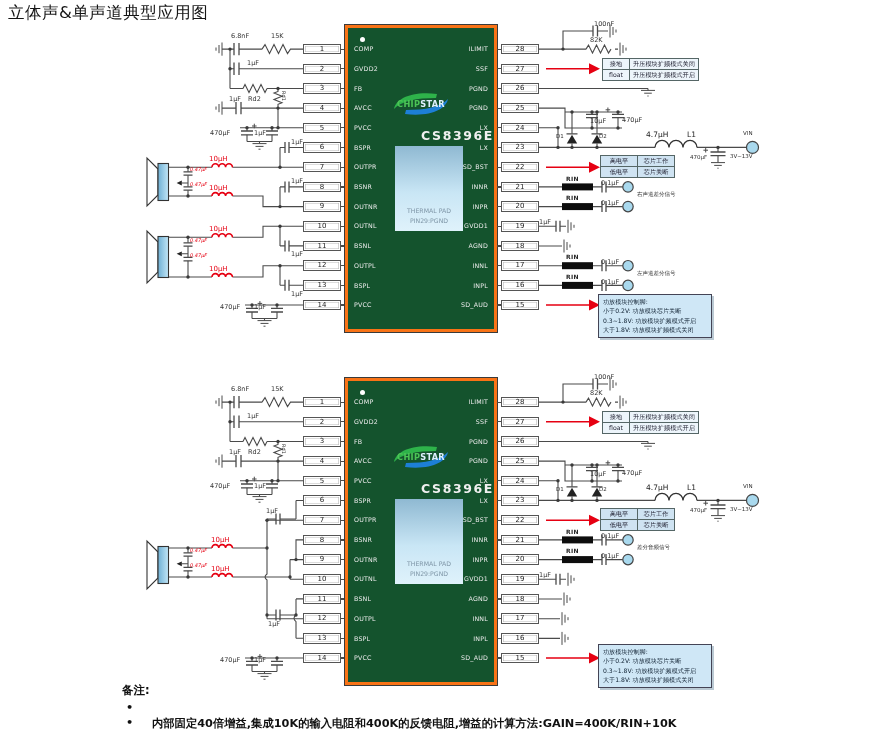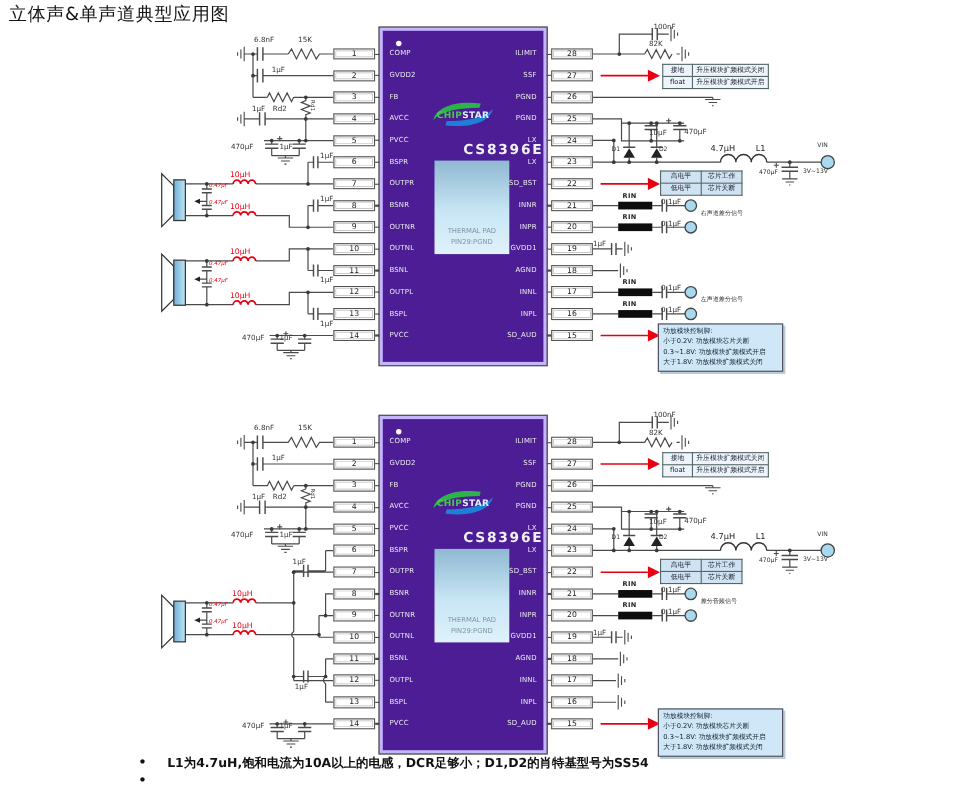--- a/index.html
+++ b/index.html
@@ -11,22 +11,22 @@
   .labels{position:absolute;inset:0;pointer-events:none}
   .lbl{position:absolute;font-size:6.5px;color:#333;white-space:nowrap;line-height:1}
   .lbl.red{color:#e60012;font-weight:normal;font-size:7px}
   .lbl.tiny{font-size:5.5px}
   .lbl.big{font-size:7.5px;color:#222}
   .lbl.rin{font-size:6px;font-weight:bold;color:#222;letter-spacing:.3px}
   .lbl.vert{writing-mode:vertical-rl;font-size:5px}
   .lbl.red.tiny{font-size:5px;font-style:italic;font-weight:normal}
   
   .ic-unit{position:absolute;left:303px;top:25px;width:236px;height:307px}
-  .ic-body{position:absolute;left:42px;right:42px;top:0;bottom:0;background:#4c1d95;
-           border:3px solid #c4b5fd;outline:1px solid #3a3a3a;box-sizing:border-box}
+  .ic-body{position:absolute;left:42px;right:42px;top:0;bottom:0;background:#14532d;
+           border:3px solid #f97316;outline:1px solid #3a3a3a;box-sizing:border-box}
   .ic-dot{position:absolute;width:5px;height:5px;border-radius:50%;background:#fff;left:12px;top:9px}
   .names-left{position:absolute;left:6px;top:11.25px}
   .names-right{position:absolute;right:6px;top:11.25px;text-align:right}
   .nrow{height:19.69px;line-height:19.69px;font-size:6.3px;color:#ececec;letter-spacing:.2px}
   .boxes-left{position:absolute;left:0;top:14.25px}
   .boxes-right{position:absolute;right:0;top:14.25px}
   .prow{height:19.69px;display:flex;align-items:center}
   .boxes-right .prow{flex-direction:row-reverse}
   .numbox{width:38px;height:10.5px;background:#fff;border:1px solid #555;font-size:7px;color:#222;
           text-align:center;line-height:9.5px;box-sizing:border-box;box-shadow:inset 0 0 0 1px #fff,inset 0 0 0 1.6px #b9b9b9}
@@ -822,23 +822,24 @@
       <span class="lbl rin" style="position: absolute; left: 566px; top: 175.5px;">RIN</span>
       <span class="lbl" style="position: absolute; left: 601px; top: 180px;">0.1µF</span>
       <span class="lbl rin" style="position: absolute; left: 566px; top: 195.2px;">RIN</span>
       <span class="lbl" style="position: absolute; left: 601px; top: 199.7px;">0.1µF</span>
       <span class="lbl tiny" style="position: absolute; left: 637px; top: 192px;">差分音频信号</span>
       <span class="lbl" style="position: absolute; left: 539px; top: 219px;">1µF</span>
     </div>
 </div>
 
 <div class="notes">
+  <div class="notes-h">备注:</div>
   <div>
 
   <div class="note-line">
         <span class="bullet">•</span>
-        <span>L1为4.7uH,饱和电流为10A以上的电感，DCR足够小；D1,D2的肖特基型号为SS54</span>
       </div>
       <div class="note-line">
         <span class="bullet">•</span>
+        <span>内部固定40倍增益,集成10K的输入电阻和400K的反馈电阻,增益的计算方法:GAIN=400K/RIN+10K</span>
       </div>
     </div>
 </div>
 
 </body></html>

